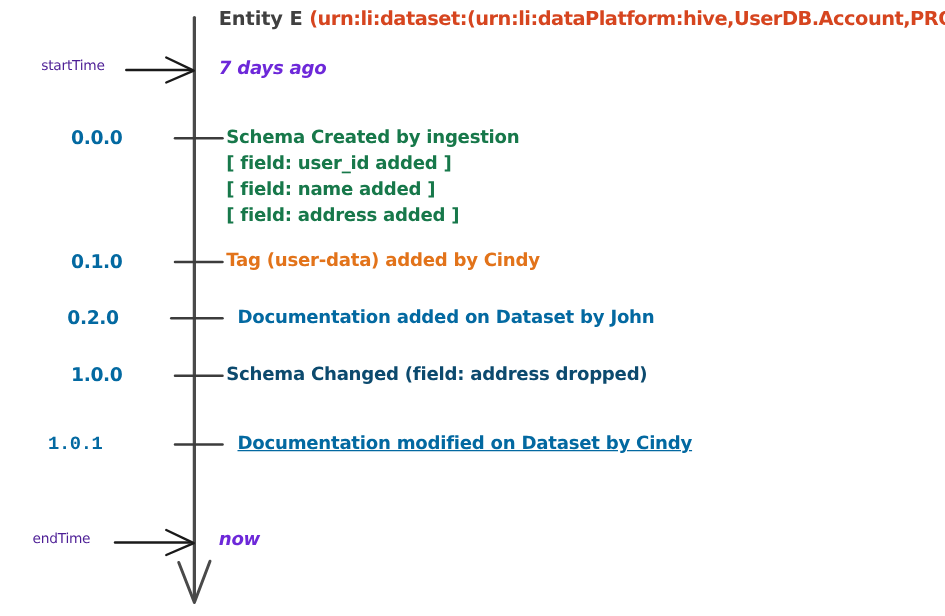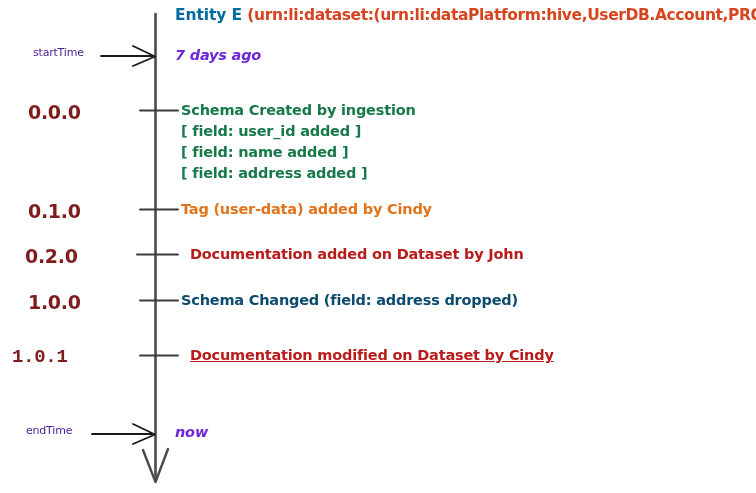--- a/index.html
+++ b/index.html
@@ -31,21 +31,21 @@
 
   
   #title {
     left: 175px;
     top: 8px;
     font-size: 15.5px;
     font-weight: 700;
     letter-spacing: -0.1px;
   }
   #title .entity-e {
-    color: #0369a1;
+    color: #404040;
   }
   #title .urn {
     color: #d6451f;
     font-weight: 600;
     letter-spacing: -0.4px;
   }
 
   
   .axis-label {
     color: #4c1d95;
@@ -62,44 +62,44 @@
     font-size: 14.5px;
     font-weight: 600;
     font-style: italic;
     letter-spacing: -0.2px;
   }
   #startTime-value { left: 175px; top: 48px; }
   #endTime-value   { left: 175px; top: 425px; }
 
   
   .version-label {
-    color: #7f1d1d;
-    font-size: 19px;
+    color: #0369a1;
+    font-size: 15px;
     font-weight: 700;
     letter-spacing: -0.3px;
-    text-align: left;
+    text-align: right;
     width: 70px;
   }
 
   
   .event-text {
     font-size: 14.5px;
     font-weight: 600;
     letter-spacing: -0.2px;
     left: 181px;
   }
   .event-sub {
     font-size: 14.5px;
     font-weight: 600;
     letter-spacing: -0.2px;
     left: 181px;
   }
   .c-green  { color: #17784a; text-align: center; }
   .c-orange { color: #e2731a; }
-  .c-blue   { color: #b91c1c; }
+  .c-blue   { color: #0369a1; }
   .c-red    { color: #0c4a6e; }
 </style>
 </head>
 <body>
 
 <svg id="canvas" viewBox="0 0 756 493">
 
   <line x1="155.5" y1="14" x2="155.5" y2="478" stroke="#4a4a4a" stroke-width="2.6" stroke-linecap="round"></line>
 
   <polyline points="143,450 155.5,482 168,449" fill="none" stroke="#4a4a4a" stroke-width="2.4" stroke-linecap="round" stroke-linejoin="round"></polyline>

